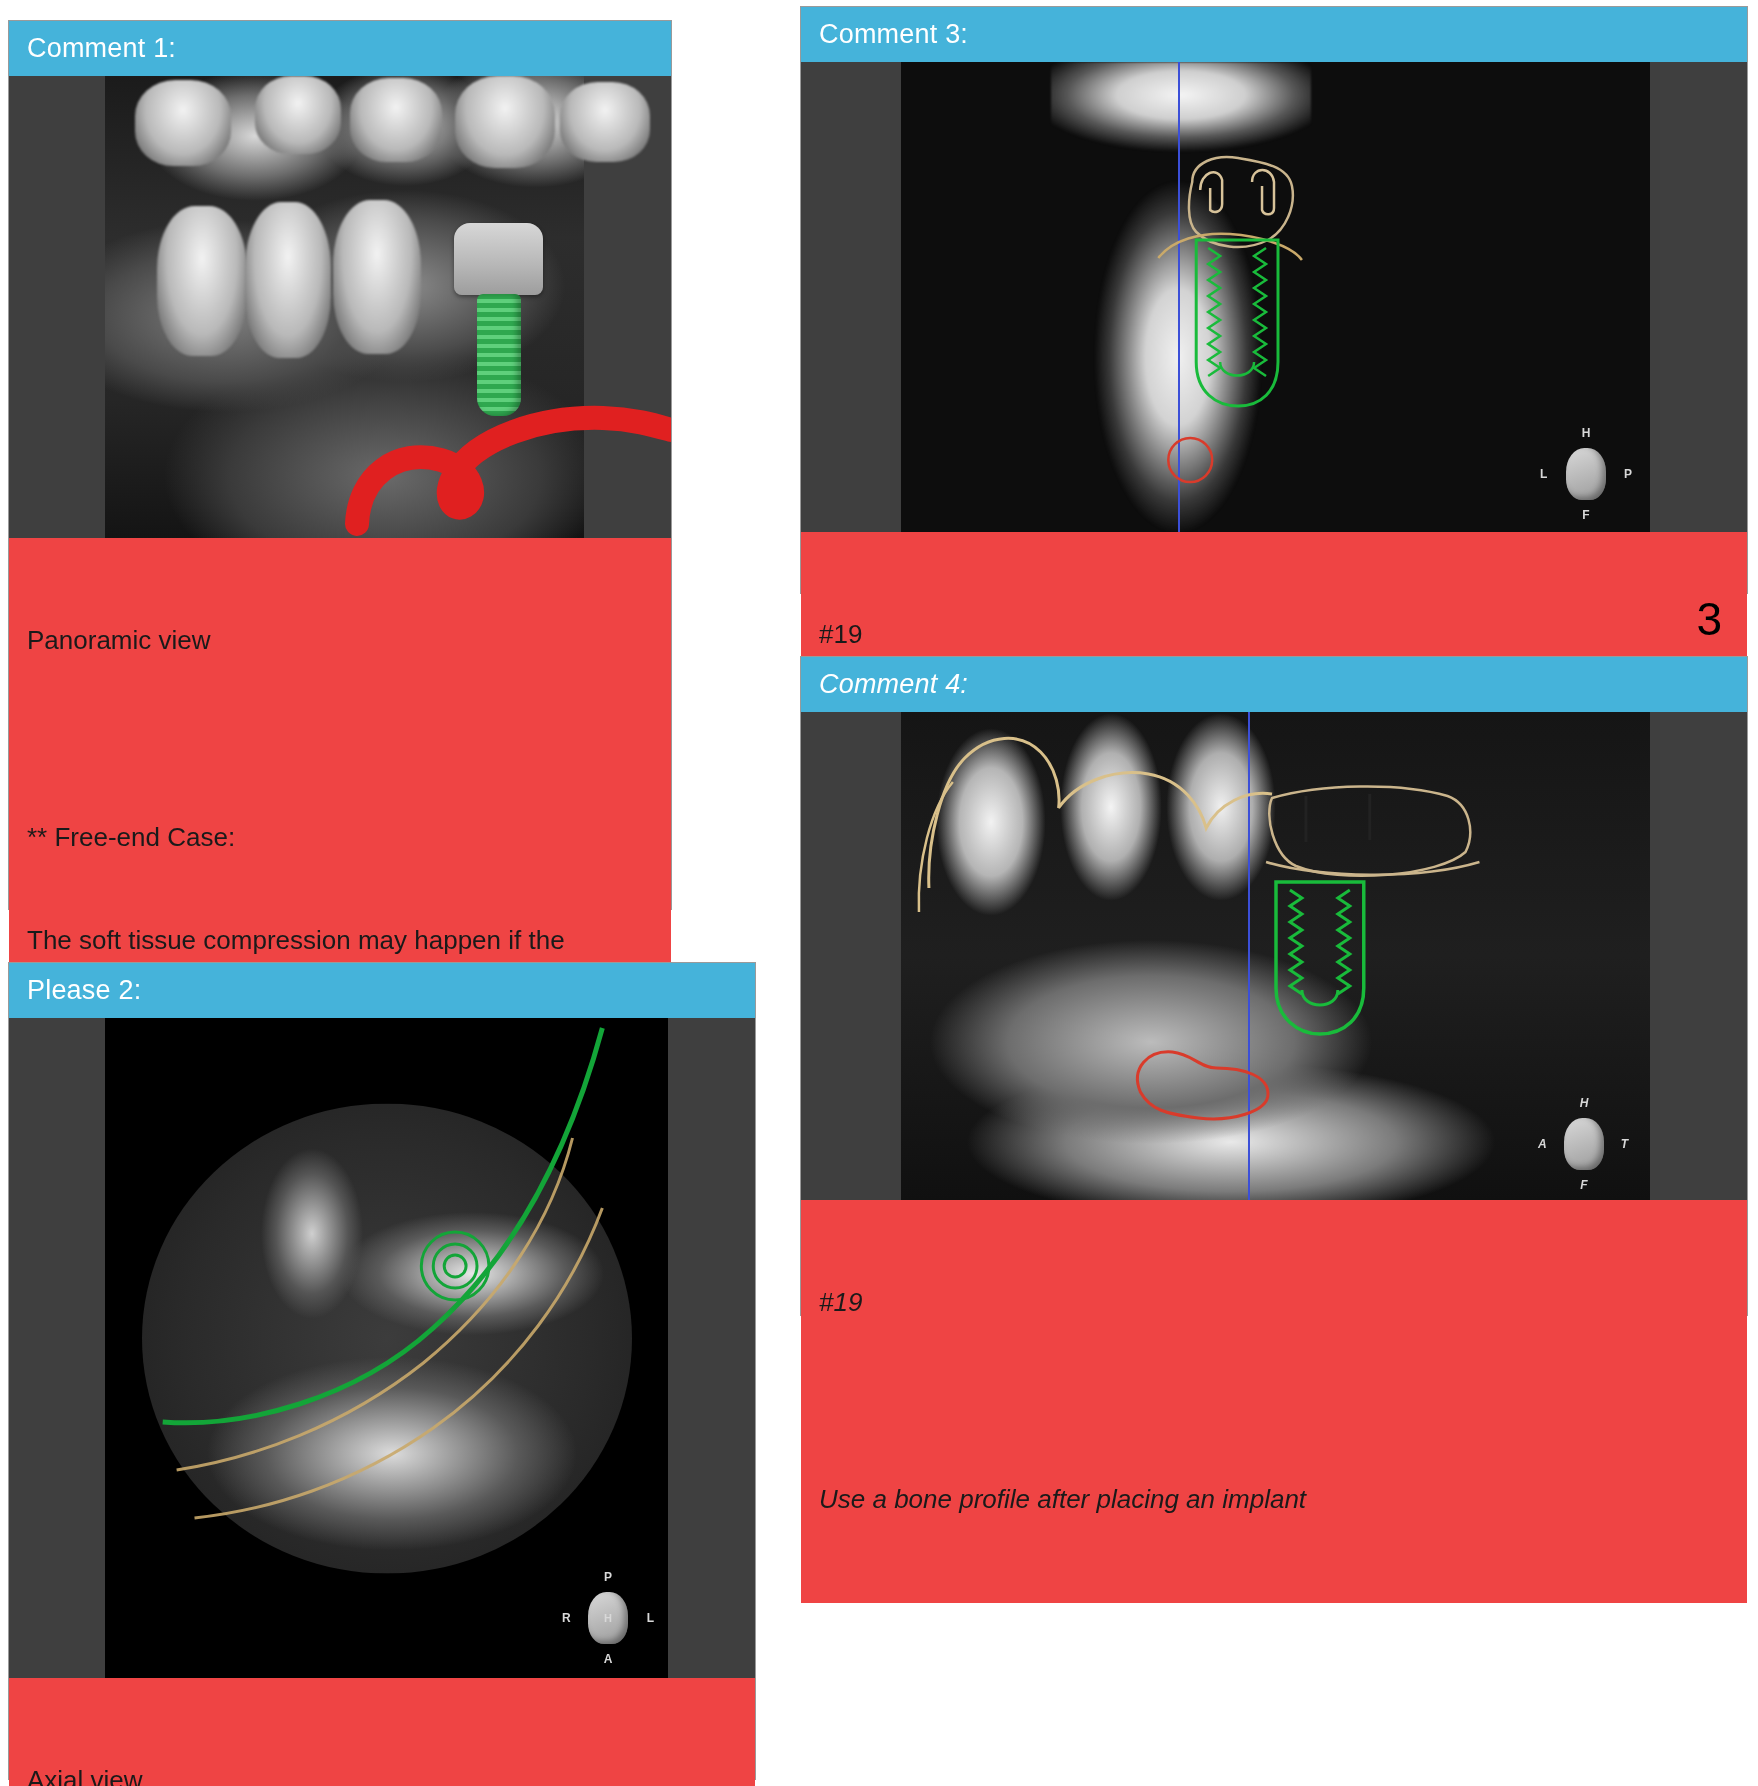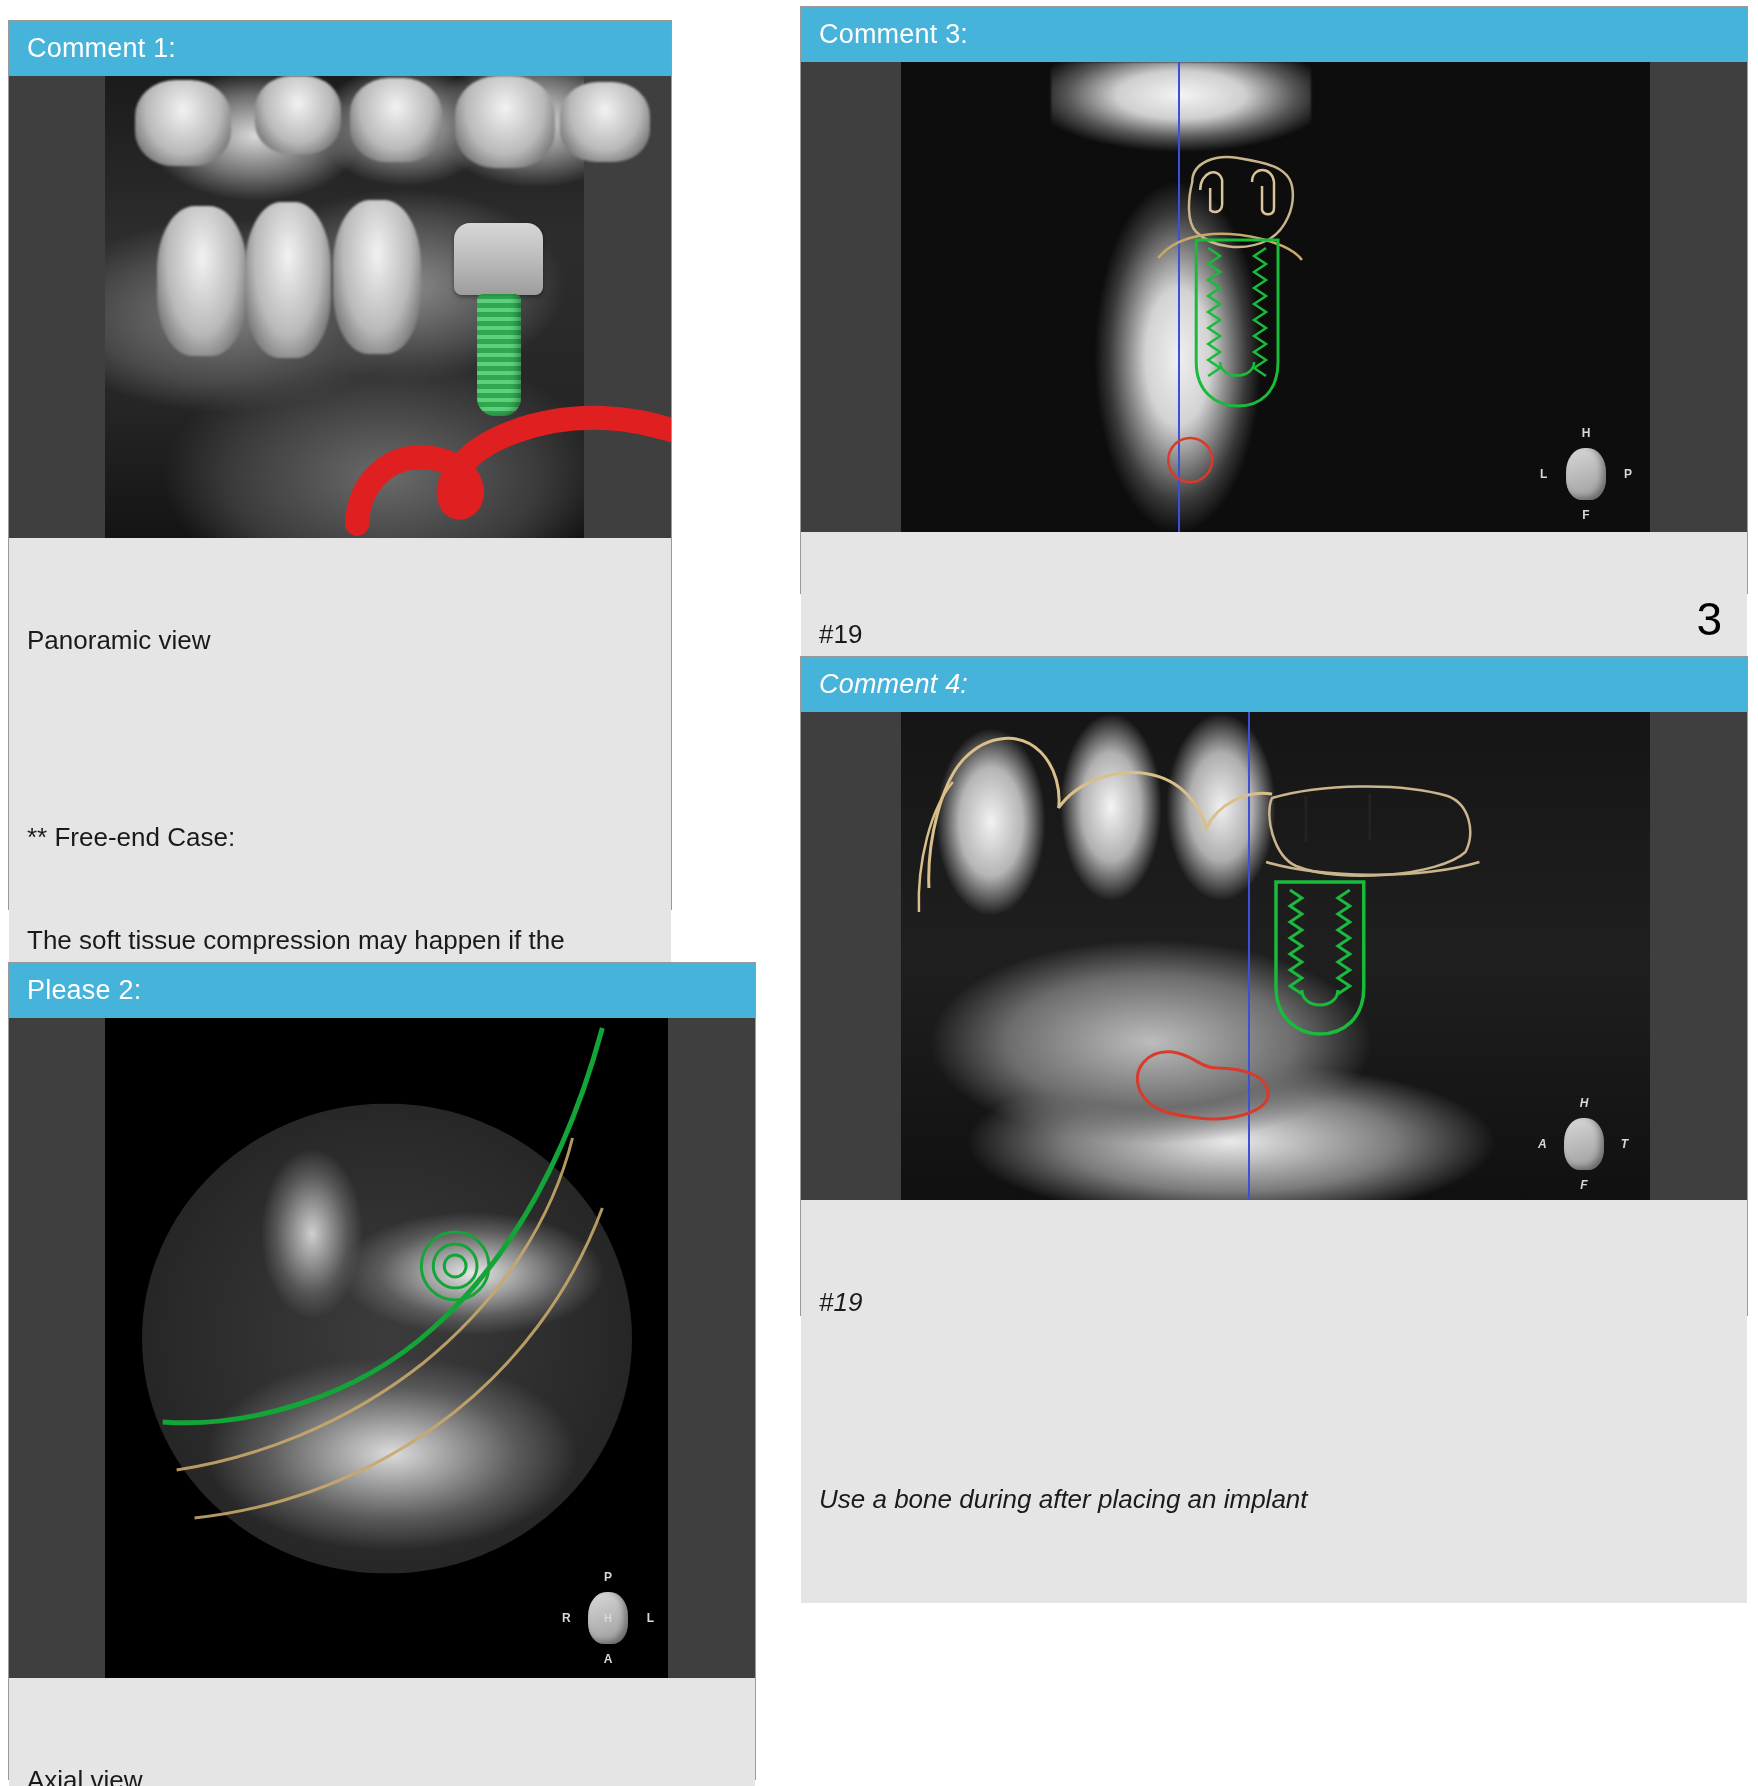--- a/index.html
+++ b/index.html
@@ -31,21 +31,21 @@
     padding: 14px 0 14px 18px;
     box-sizing: border-box;
     letter-spacing: .2px;
   }
   .img-area {
     position: relative;
     background: #3f3f3f;
     overflow: hidden;
   }
   .caption {
-    background: #e5e5e5;
+    background: #ef4444;
     box-sizing: border-box;
     padding: 16px 18px 18px 18px;
     font-size: 26px;
     line-height: 1.32;
     color: #1a1a1a;
     white-space: pre-wrap;
   }
   .caption.tall { padding-bottom: 22px; }
   .cap-line { margin: 0; }
   .cap-gap { height: 26px; }
@@ -344,15 +344,15 @@
         <span style="left:0; top:50%; transform:translateY(-50%);">A</span>
         <span style="right:2px; top:50%; transform:translateY(-50%);">T</span>
         <span style="left:50%; bottom:-2px; transform:translateX(-50%);">F</span>
       </div>
     </div>
   </div>
 
   <div class="caption">
     <p class="cap-line">#19</p>
     <div class="cap-gap"></div>
-    <p class="cap-line">Use a bone during after placing an implant</p>
+    <p class="cap-line">Use a bone profile after placing an implant</p>
   </div>
 </div>
 
 </body></html>

